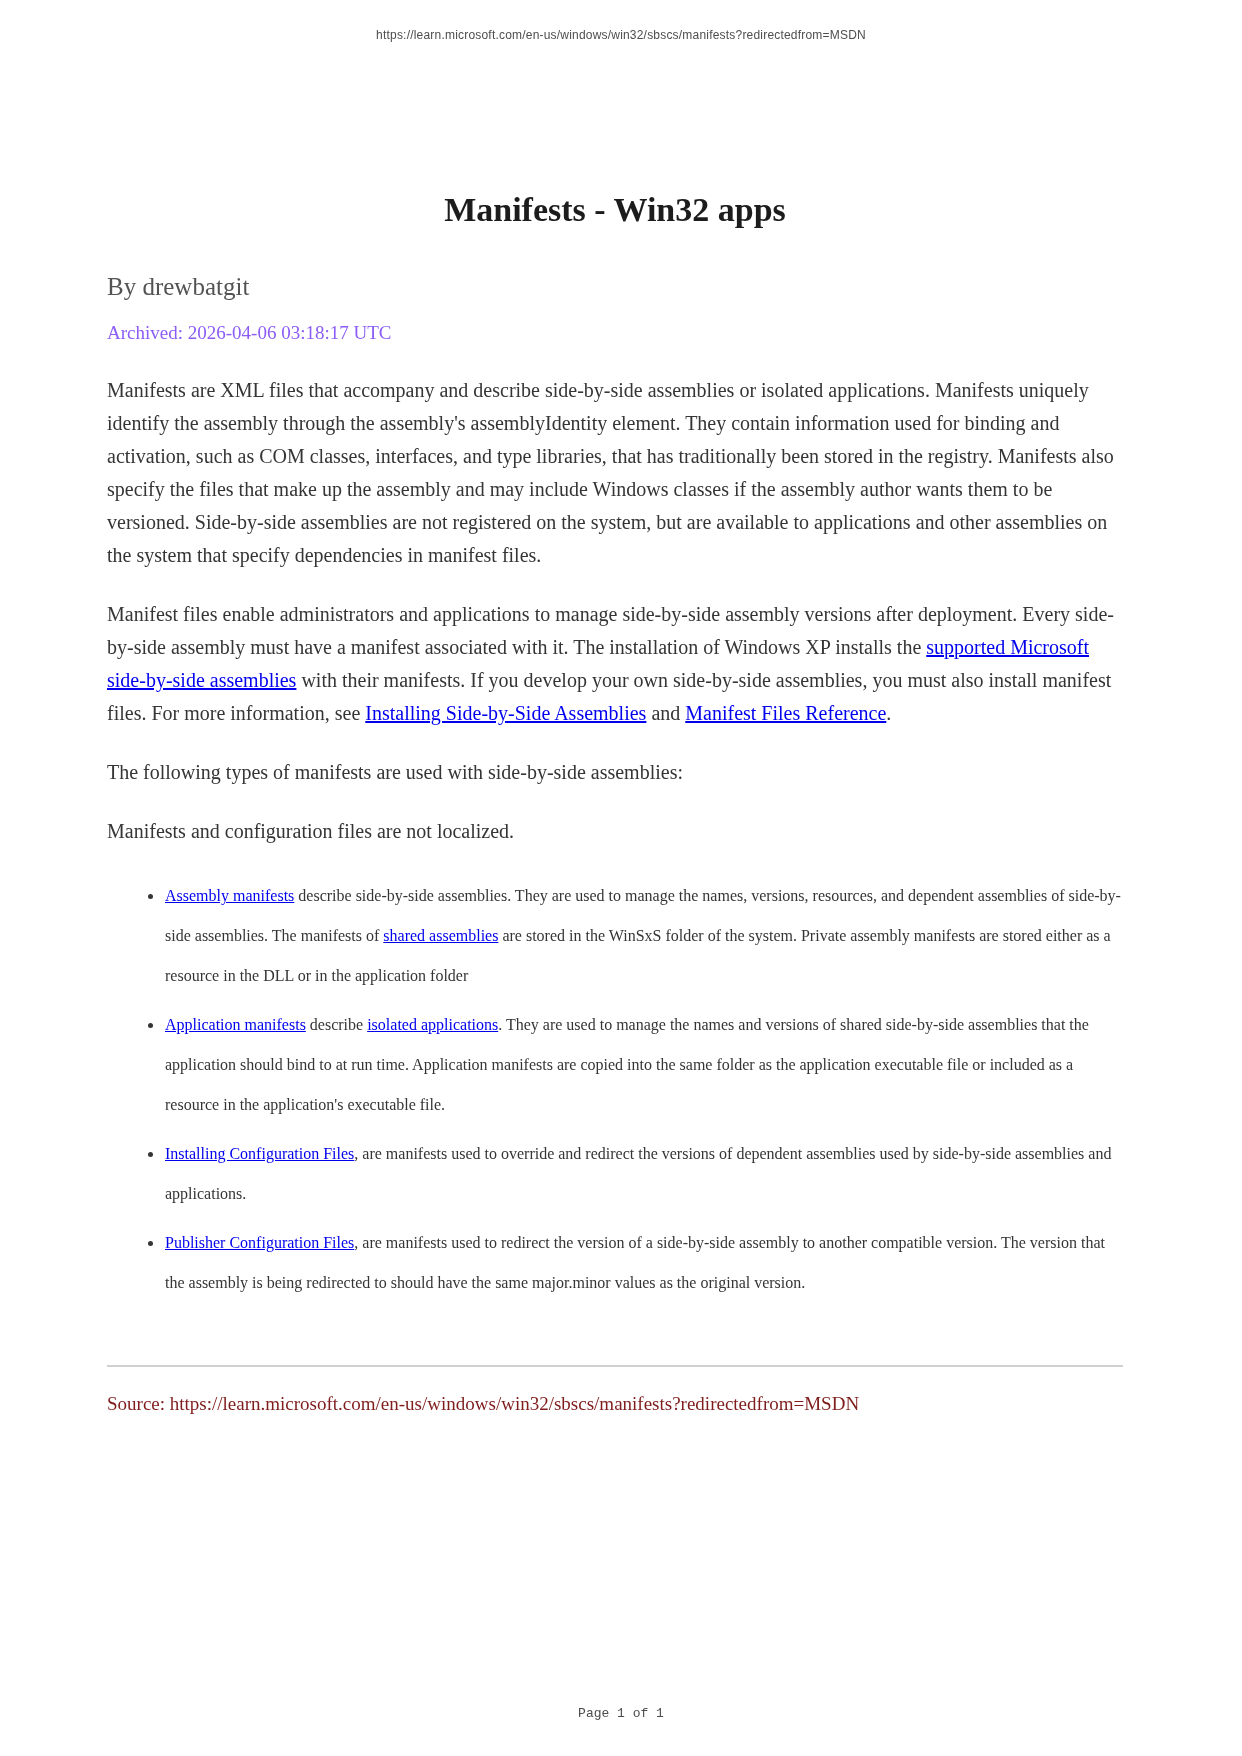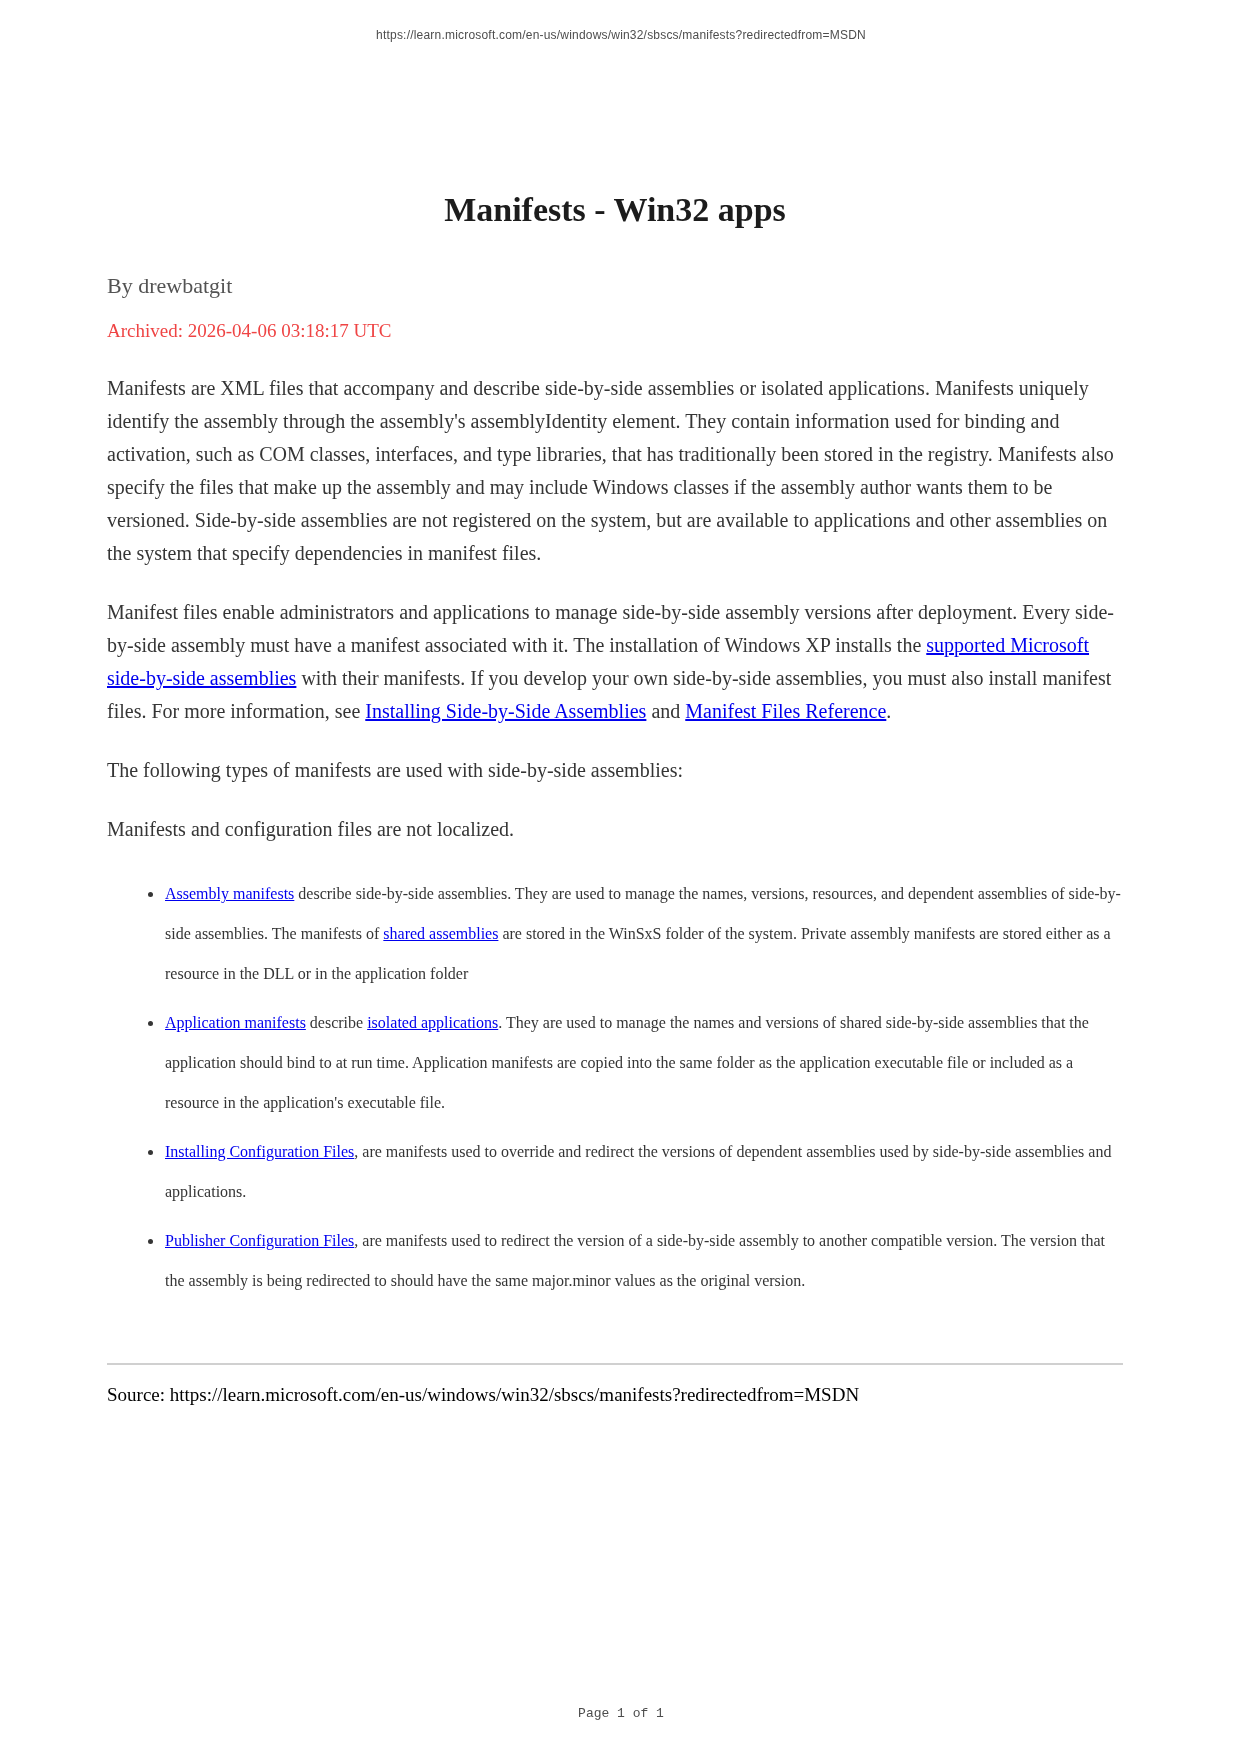--- a/index.html
+++ b/index.html
@@ -34,27 +34,27 @@
   .page-title {
     margin: 0;
     font-size: 34px;
     line-height: 42px;
     font-weight: bold;
     color: #1c1c1c;
     text-align: center;
   }
   .byline {
     margin-top: 42px;
-    font-size: 22px;
+    font-size: 25px;
     color: #535353;
   }
   .archived {
     margin-top: 21px;
     font-size: 19px;
-    color: #ef4444;
+    color: #8b5cf6;
   }
   .article-body p {
     margin: 26px 0 0 0;
     font-size: 20px;
     line-height: 33px;
     color: #353535;
   }
   .article-body p:first-child {
     margin-top: 30px;
   }
@@ -77,23 +77,23 @@
     font-weight: normal;
     color: #333333;
   }
   .divider {
     border: none;
     border-top: 2px solid #d0d0d0;
     margin: 62px 0 0 0;
     height: 0;
   }
   .source-line {
-    margin-top: 19px;
+    margin-top: 26px;
     font-size: 19px;
-    color: #000000;
+    color: #7f1d1d;
   }
   .footer-page {
     position: absolute;
     top: 1706px;
     left: 0;
     width: 100%;
     text-align: center;
     font-family: Liberation Mono, monospace;
     font-size: 13px;
     color: #4d4d4d;

